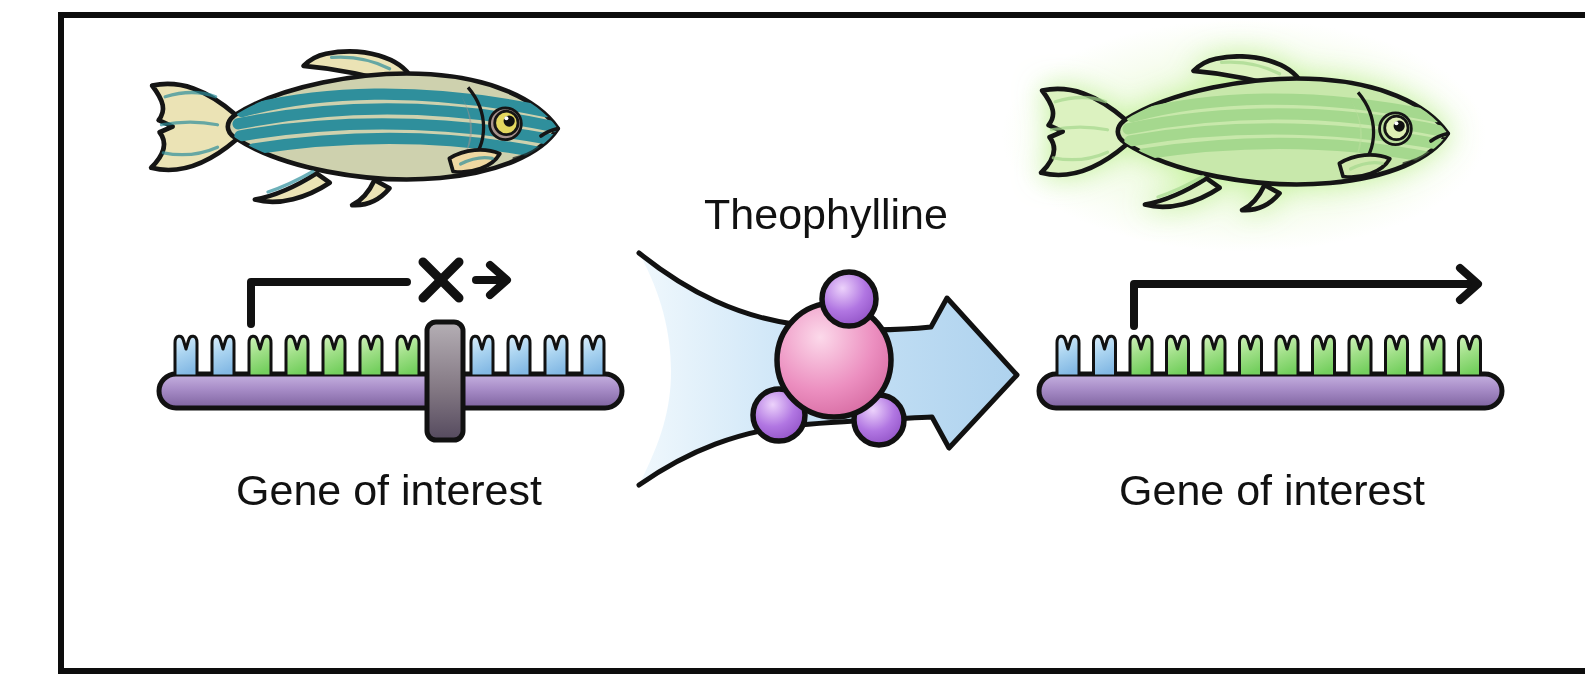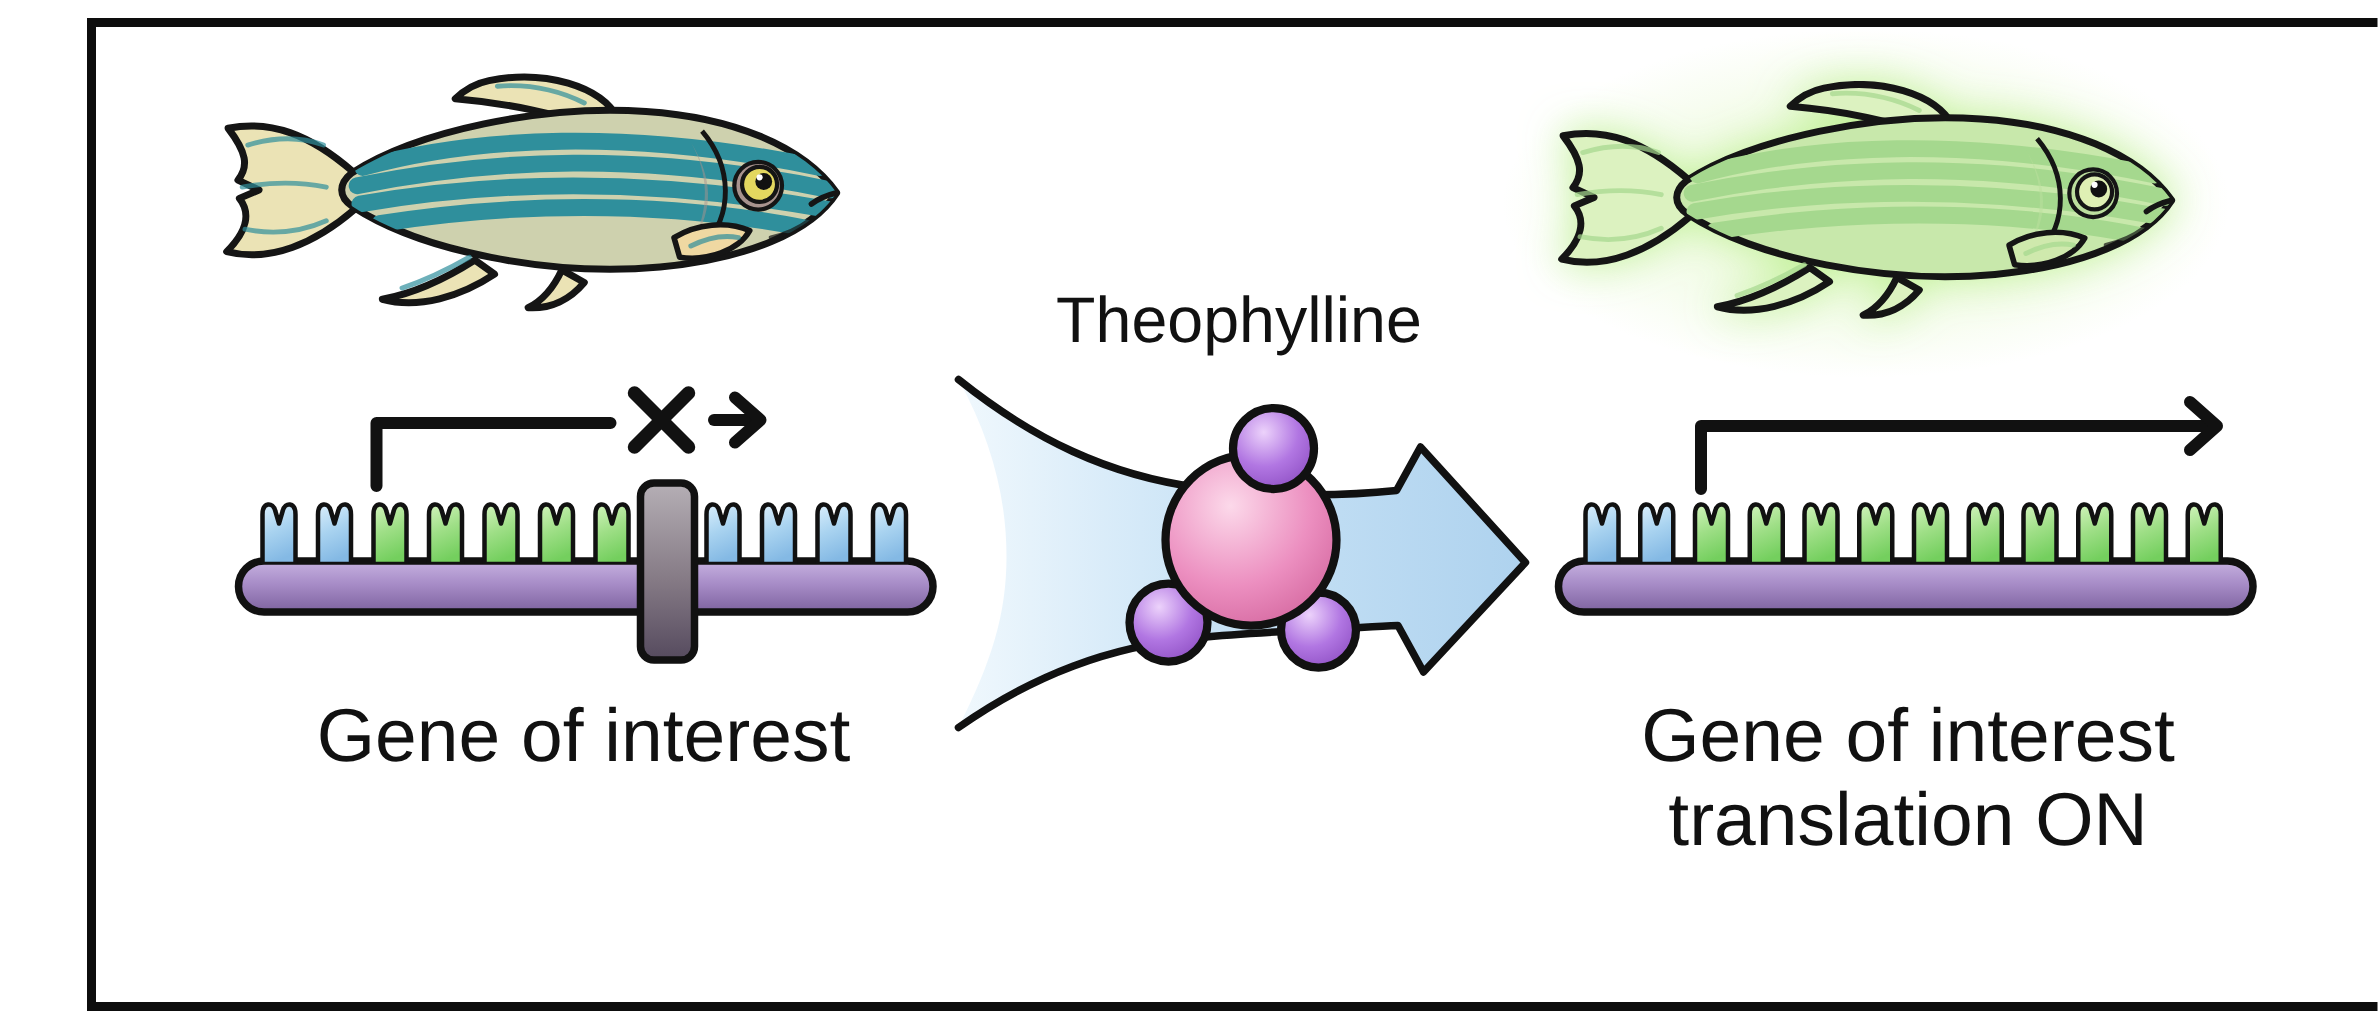--- a/index.html
+++ b/index.html
@@ -40,21 +40,21 @@
   .construct-right{left:980px;}
   .mrna-bar{fill:url(#grad-bar);stroke:#111;stroke-width:5;}
   .tooth{stroke:#111;}
   .tooth.blue{fill:url(#grad-blue);}
   .tooth.green{fill:url(#grad-green);}
   .blocker{fill:url(#grad-block);stroke:#111;stroke-width:5;}
   .bent-arrow{fill:none;stroke:#111;stroke-width:8;stroke-linecap:round;stroke-linejoin:round;}
   .x-mark{fill:none;stroke:#111;stroke-width:9;stroke-linecap:round;}
 
   .caption{position:absolute;top:462px;width:460px;text-align:center;color:var(--ink);
-    font-size:50px;line-height:56px;}
+    font-size:43px;line-height:56px;}
   .caption-left{left:115px;}
   .caption-right{left:998px;}
 
   
   .f-fin{fill:var(--fish-fins);}
   .f-body{fill:var(--fish-body);}
   .f-pect{fill:var(--fish-pect);}
   .f-stripes path{stroke:var(--fish-stripe);}
   .f-streaks{stroke:var(--fish-stripe);opacity:.7;}
 </style>
@@ -213,16 +213,15 @@
         <use href="#tooth" x="395" y="82" width="28" height="46" class="tooth green"></use>
         <use href="#tooth" x="431.5" y="82" width="28" height="46" class="tooth green"></use>
       </g>
   </svg>
 
   <div class="caption caption-left">
     <div>Gene of interest</div>
   </div>
   <div class="caption caption-right">
     <div>Gene of interest</div>
-    <div>translation ON</div>
   </div>
 
 </div>
 
 </body></html>

